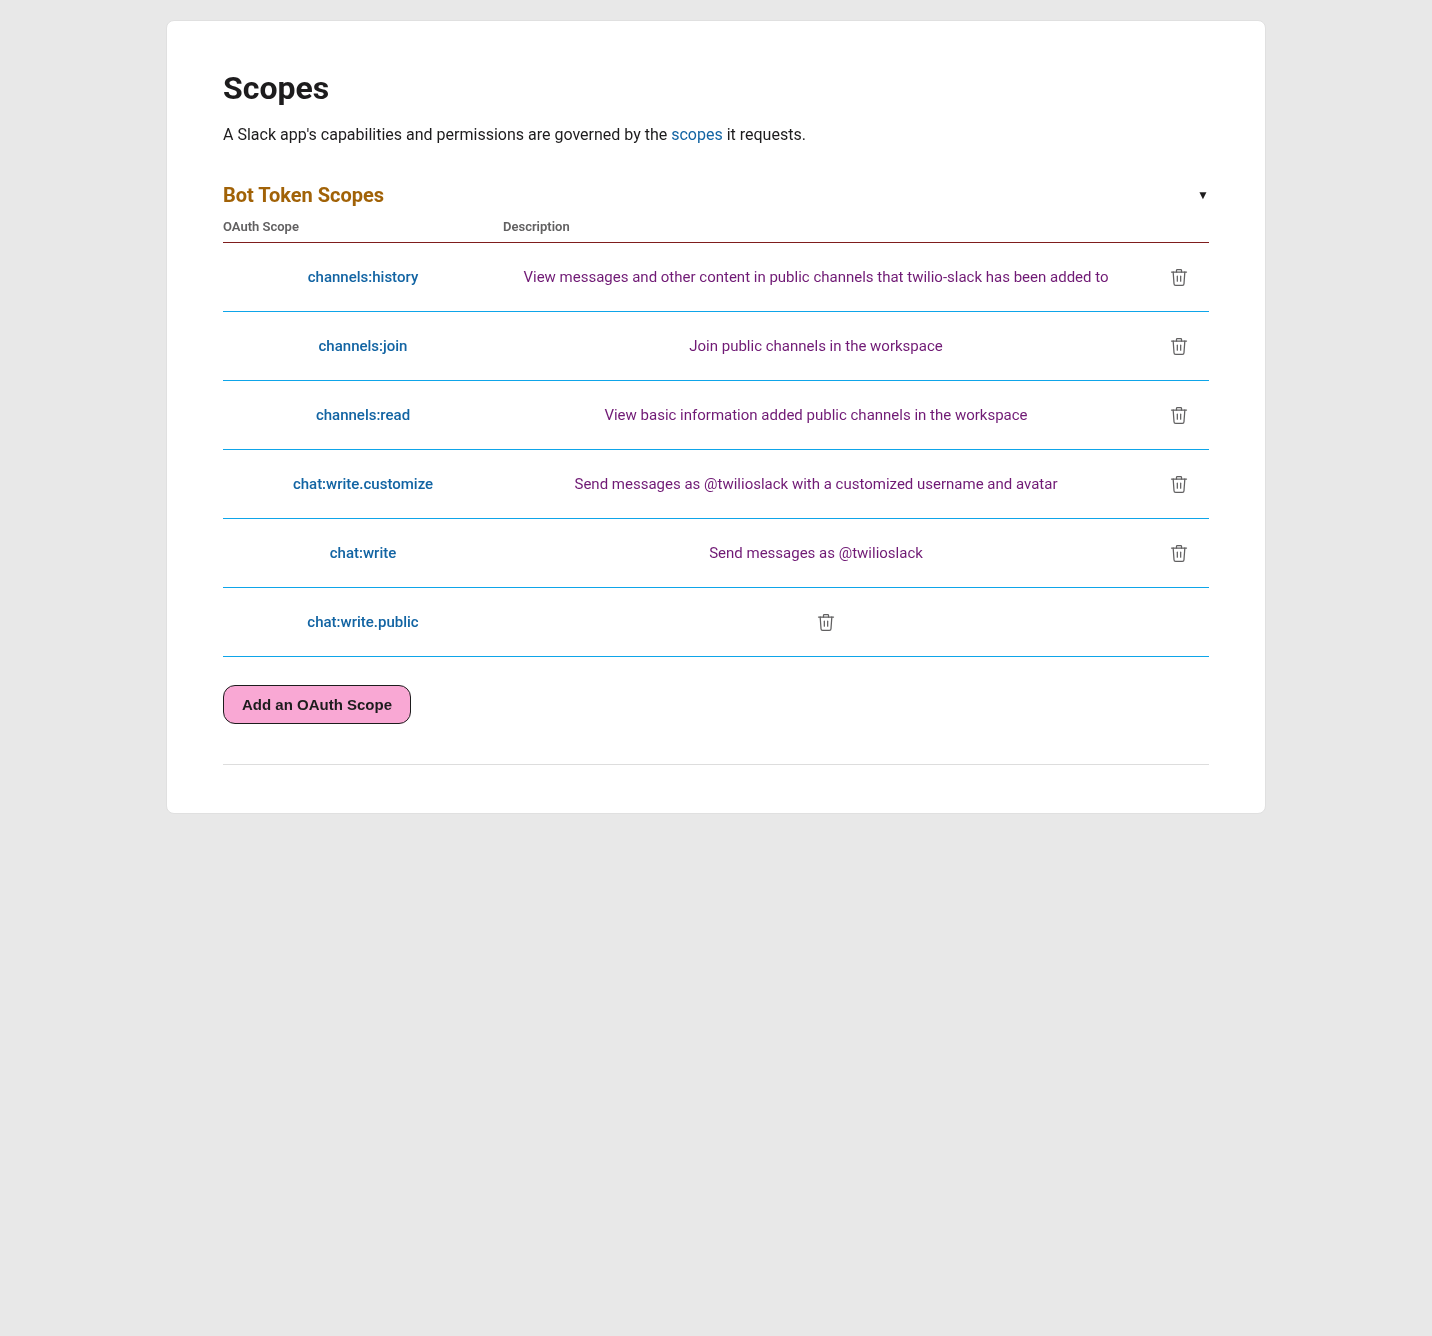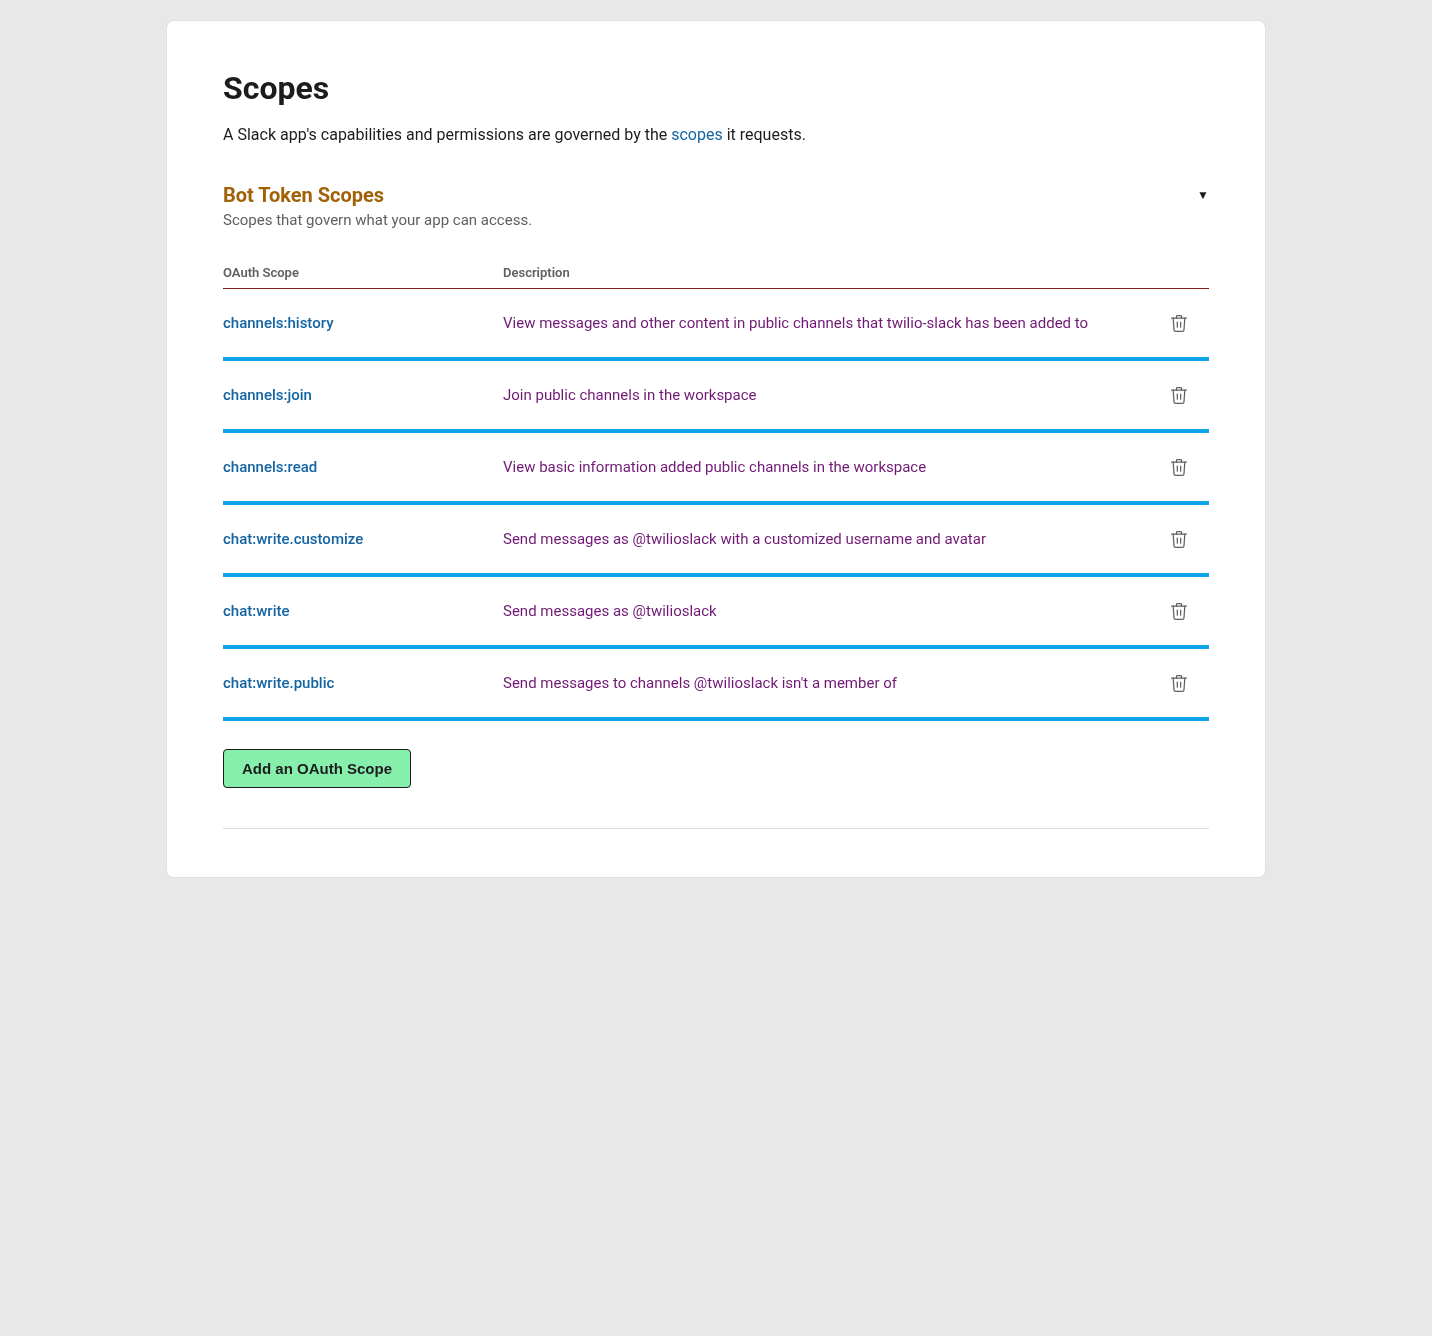--- a/index.html
+++ b/index.html
@@ -83,22 +83,23 @@
       font-weight: 600;
       color: #616061;
       text-transform: none;
       letter-spacing: 0;
     }
 
     .scope-row {
       display: grid;
       grid-template-columns: 280px 1fr 60px;
       padding: 20px 0;
-      border-bottom: 4px solid #0ea5e9;
+      border-bottom: 1px solid #0ea5e9;
       align-items: center;
+      text-align: center;
     }
 
     .scope-name {
       font-size: 15px;
       color: #1264a3;
       text-decoration: none;
       font-weight: 500;
     }
 
     .scope-description {
@@ -120,23 +121,23 @@
     }
 
     .trash-icon {
       width: 20px;
       height: 20px;
     }
 
     .add-scope-btn {
       margin-top: 28px;
       padding: 10px 18px;
-      background: #86efac;
+      background: #f9a8d4;
       border: 1px solid #1d1c1d;
-      border-radius: 4px;
+      border-radius: 12px;
       font-size: 15px;
       font-weight: 700;
       color: #1d1c1d;
       cursor: pointer;
     }
 
     .divider {
       border: none;
       border-top: 1px solid #dddddd;
       margin-top: 40px;
@@ -151,21 +152,20 @@
   <p class="intro-text">
     <span>A Slack app's capabilities and permissions are governed by the</span>
     <a href="#">scopes</a>
     <span>it requests.</span>
   </p>
 
   <div class="section-header">
     <h2 class="section-title">Bot Token Scopes</h2>
     <span class="chevron-down">▼</span>
   </div>
-  <p class="section-subtitle">Scopes that govern what your app can access.</p>
 
   <div class="table-header">
     <div class="table-header-cell">OAuth Scope</div>
     <div class="table-header-cell">Description</div>
     <div class="table-header-cell"></div>
   </div>
 
   <div>
 
     <div class="scope-row">
@@ -233,21 +233,20 @@
           <path d="M19 6l-1 14a2 2 0 0 1-2 2H8a2 2 0 0 1-2-2L5 6"></path>
           <path d="M10 11v6"></path>
           <path d="M14 11v6"></path>
           <path d="M9 6V4a1 1 0 0 1 1-1h4a1 1 0 0 1 1 1v2"></path>
         </svg>
       </button>
     </div>
 
     <div class="scope-row">
       <a href="#" class="scope-name">chat:write.public</a>
-      <span class="scope-description">Send messages to channels @twilioslack isn't a member of</span>
       <button class="delete-btn" title="Remove scope">
         <svg class="trash-icon" viewBox="0 0 24 24" fill="none" stroke="currentColor" stroke-width="1.5" stroke-linecap="round" stroke-linejoin="round">
           <polyline points="3 6 5 6 21 6"></polyline>
           <path d="M19 6l-1 14a2 2 0 0 1-2 2H8a2 2 0 0 1-2-2L5 6"></path>
           <path d="M10 11v6"></path>
           <path d="M14 11v6"></path>
           <path d="M9 6V4a1 1 0 0 1 1-1h4a1 1 0 0 1 1 1v2"></path>
         </svg>
       </button>
     </div>

